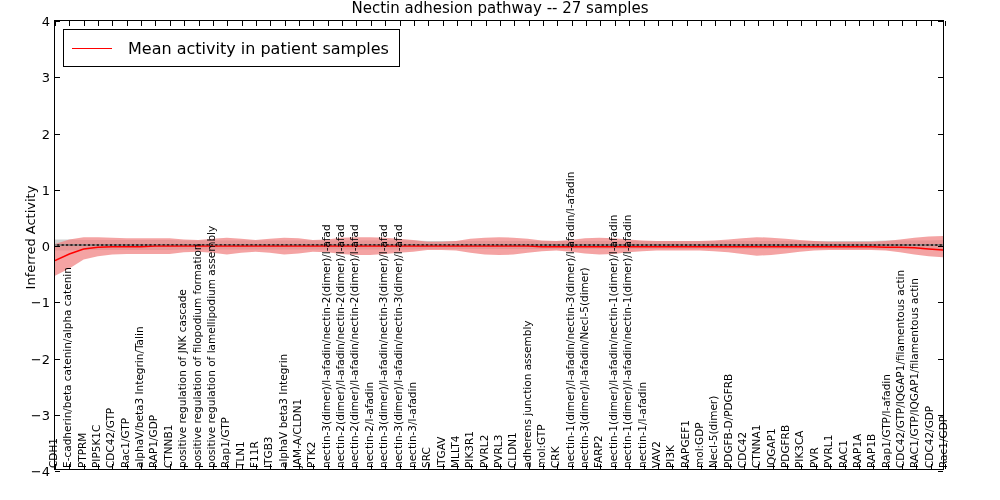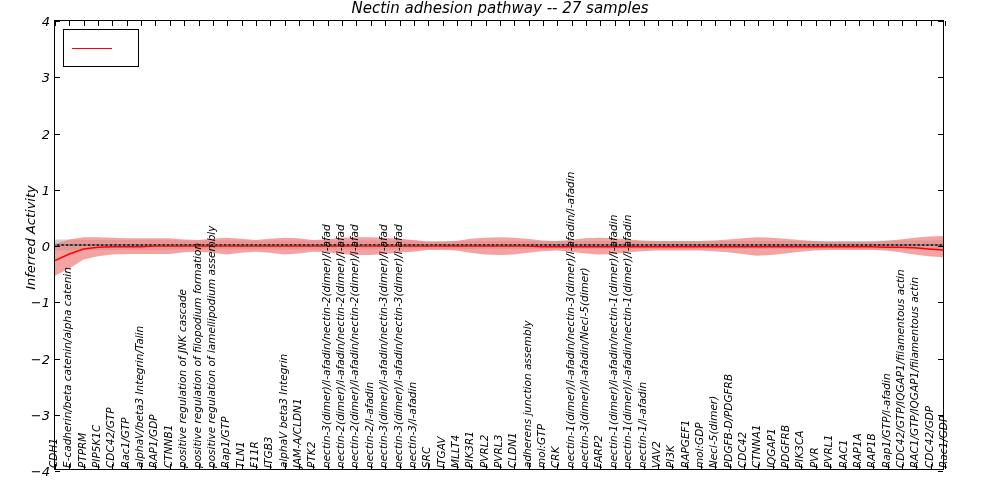--- a/index.html
+++ b/index.html
@@ -1,17 +1,17 @@
 <!DOCTYPE html>
 <html><head>
 <meta charset="utf-8">
 <style>
   html,body{margin:0;padding:0;background:#ffffff;}
   body{width:1000px;height:500px;overflow:hidden;font-family:"DejaVu Sans","Liberation Sans",sans-serif;}
-  #fig{position:relative;width:884px;height:500px;font-style:italic;}
+  #fig{position:relative;width:884px;height:500px;}
 
   
   #title{
     position:absolute;left:0;top:-1px;width:1000px;text-align:center;
     font-size:15px;color:#000;letter-spacing:0px;
   }
 
   
   #ylabel{
     position:absolute;left:-95px;top:230px;width:250px;text-align:center;
@@ -293,16 +293,17 @@
       <div class="xcat" style="left: 836.581px;">Rap1/GTP/l-afadin</div>
       <div class="xcat" style="left: 850.935px;">CDC42/GTP/IQGAP1/filamentous actin</div>
       <div class="xcat" style="left: 865.29px;">RAC1/GTP/IQGAP1/filamentous actin</div>
       <div class="xcat" style="left: 879.645px;">CDC42/GDP</div>
       <div class="xcat" style="left: 894px;">Rac1/GDP</div>
     </div>
 
   <div id="legend">
     <div class="leg-row">
       <span class="leg-swatch red"></span>
+      <span class="leg-txt">Mean activity in patient samples</span>
     </div>
   </div>
 
 </div>
 
 </body></html>

